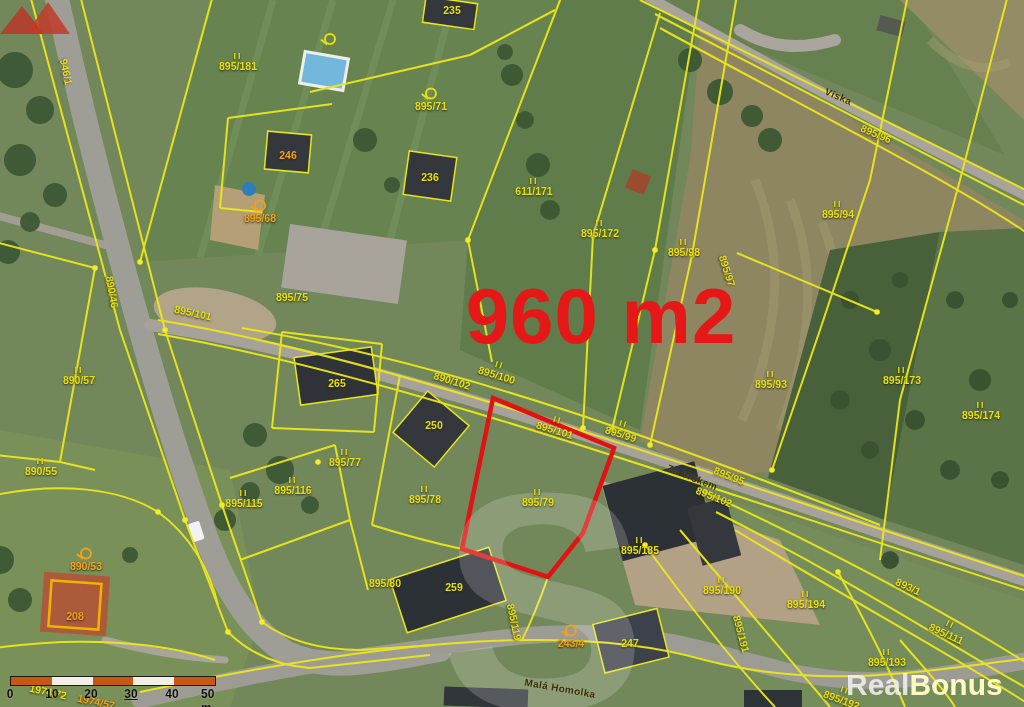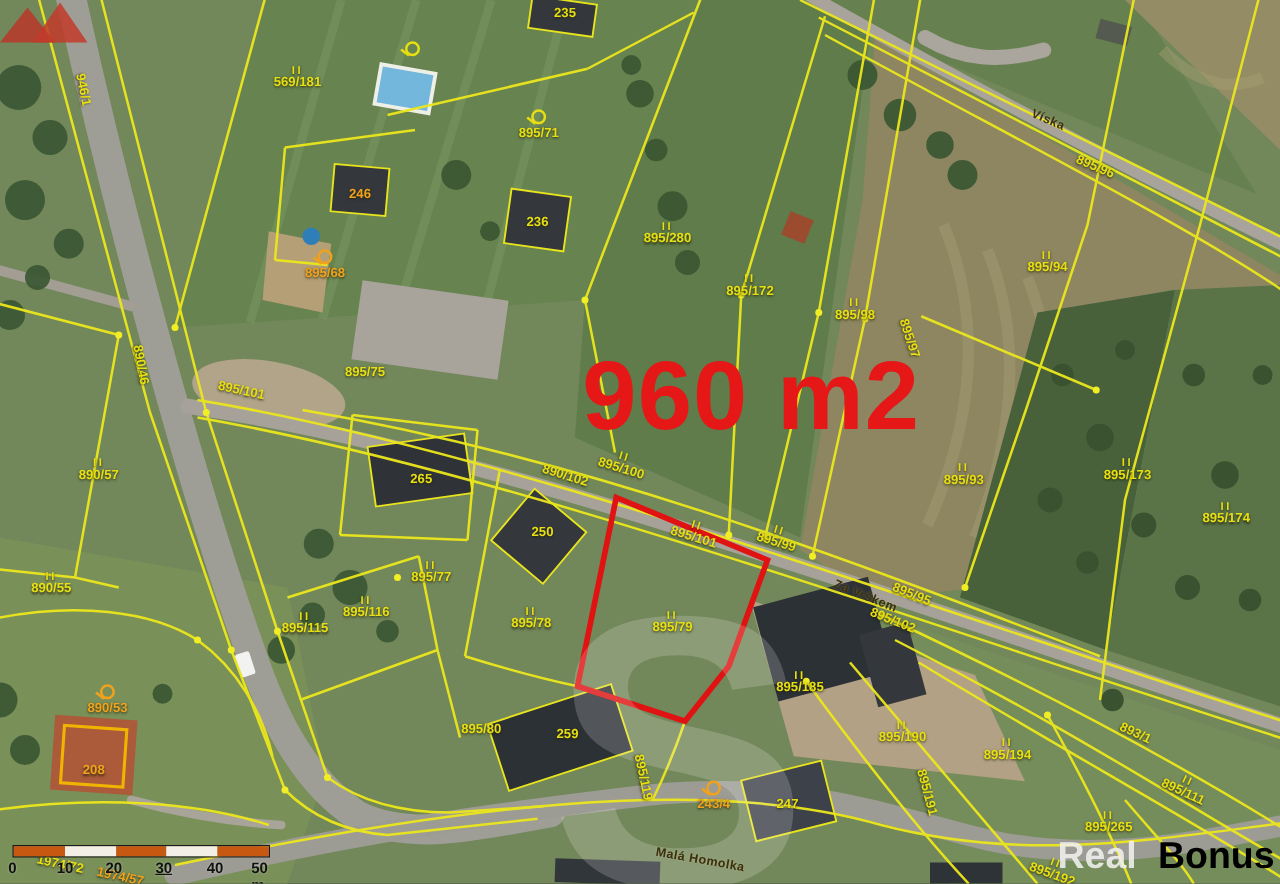--- a/index.html
+++ b/index.html
@@ -21,21 +21,21 @@
     position:relative;margin-bottom:2px;}
   .marker-flag::after{content:"";position:absolute;left:-6px;top:6px;width:8px;height:2px;
     background:currentColor;transform:rotate(38deg);}
   .watermark{position:absolute;left:686px;top:582px;color:rgba(255,255,255,.52);
     font-size:50px;font-weight:700;letter-spacing:7px;line-height:1.1;}
   .watermark-s{position:absolute;left:440px;top:470px;color:rgba(255,255,255,.18);
     font-size:310px;font-weight:700;line-height:.85;}
   .logo{position:absolute;left:846px;top:670px;font-size:30px;font-weight:800;
     letter-spacing:0;line-height:1;}
   .logo .real{color:rgba(240,240,238,.88);}
-  .logo .bonus{color:#000000;margin-left:17px;}
+  .logo .bonus{color:#fef9c3;}
   .roof{position:absolute;left:898px;top:642px;}
   .scalebar{position:absolute;left:10px;top:676px;width:204px;height:8px;
     border:1px solid #1a1a1a;display:flex;}
   .scalebar span{flex:1;height:100%;}
   .scale-ticks{position:absolute;left:0;top:687px;width:240px;height:14px;
     color:#111;font-size:12px;font-weight:700;}
   .scale-ticks span{position:absolute;transform:translateX(-50%);text-shadow:0 0 2px rgba(255,255,255,.4);}
 </style>
 </head>
 <body>
@@ -232,42 +232,42 @@
 
   <div class="label-layer" id="labels">
       <div class="map-label c-y" style="left: 66px; top: 72px; --r: 78deg;">
         <span>946/1</span>
       </div>
       <div class="map-label c-y" style="left: 452px; top: 11px; --r: 0deg;">
         <span>235</span>
       </div>
       <div class="map-label c-y" style="left: 238px; top: 62px; --r: 0deg;">
         <span class="marker-ii">II</span>
-        <span>569/181</span>
+        <span>895/181</span>
       </div>
       <div class="map-label c-y" style="left: 431px; top: 100px; --r: 0deg;">
         <span class="marker-flag"></span>
         <span>895/71</span>
       </div>
       <div class="map-label c-y" style="left: 330px; top: 40px; --r: 0deg;">
         <span class="marker-flag"></span>
       </div>
       <div class="map-label c-o" style="left: 288px; top: 156px; --r: 0deg;">
         <span>246</span>
       </div>
       <div class="map-label c-y" style="left: 430px; top: 178px; --r: 0deg;">
         <span>236</span>
       </div>
       <div class="map-label c-o" style="left: 260px; top: 212px; --r: 0deg;">
         <span class="marker-flag"></span>
         <span>895/68</span>
       </div>
       <div class="map-label c-y" style="left: 534px; top: 187px; --r: 0deg;">
         <span class="marker-ii">II</span>
-        <span>895/280</span>
+        <span>611/171</span>
       </div>
       <div class="map-label c-y" style="left: 600px; top: 229px; --r: 0deg;">
         <span class="marker-ii">II</span>
         <span>895/172</span>
       </div>
       <div class="map-label c-road" style="left: 838px; top: 97px; --r: 23deg;">
         <span>Víska</span>
       </div>
       <div class="map-label c-y" style="left: 876px; top: 134px; --r: 23deg;">
         <span>895/96</span>
@@ -405,21 +405,21 @@
       </div>
       <div class="map-label c-y" style="left: 908px; top: 587px; --r: 25deg;">
         <span>893/1</span>
       </div>
       <div class="map-label c-y" style="left: 948px; top: 630px; --r: 25deg;">
         <span class="marker-ii">II</span>
         <span>895/111</span>
       </div>
       <div class="map-label c-y" style="left: 887px; top: 658px; --r: 0deg;">
         <span class="marker-ii">II</span>
-        <span>895/265</span>
+        <span>895/193</span>
       </div>
       <div class="map-label c-y" style="left: 843px; top: 696px; --r: 20deg;">
         <span class="marker-ii">II</span>
         <span>895/192</span>
       </div>
       <div class="map-label c-road" style="left: 560px; top: 689px; --r: 10deg;">
         <span>Malá Homolka</span>
       </div>
       <div class="map-label c-y" style="left: 48px; top: 692px; --r: 12deg;">
         <span>1974/72</span>

